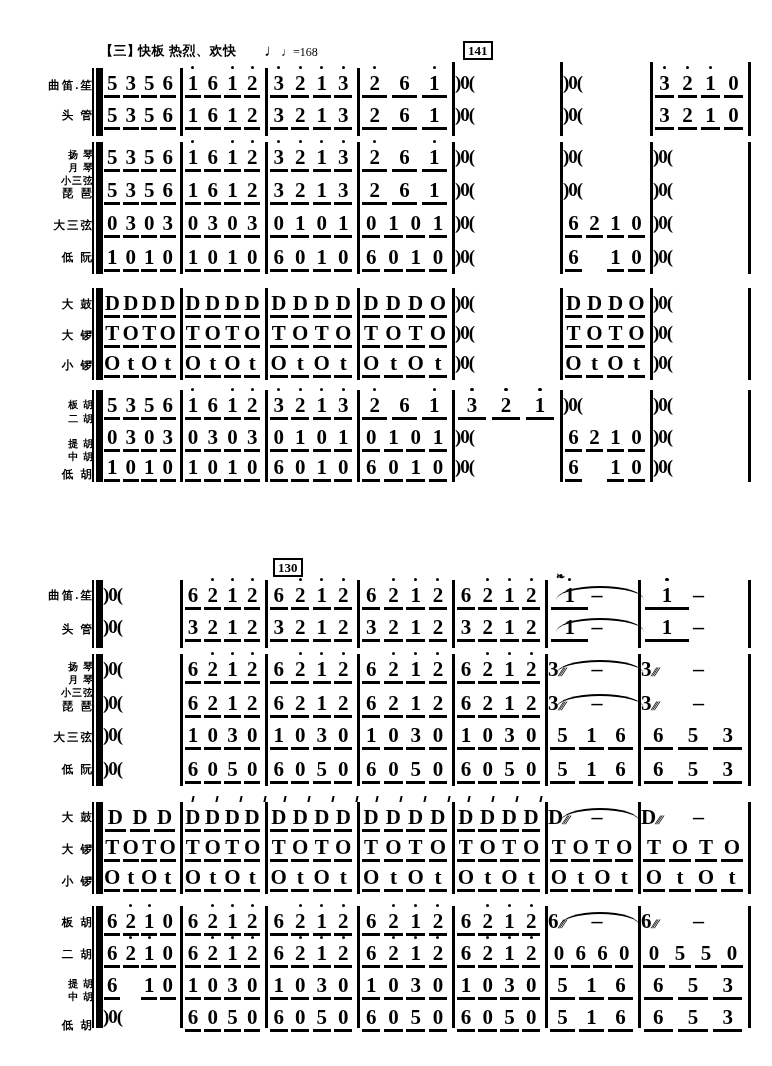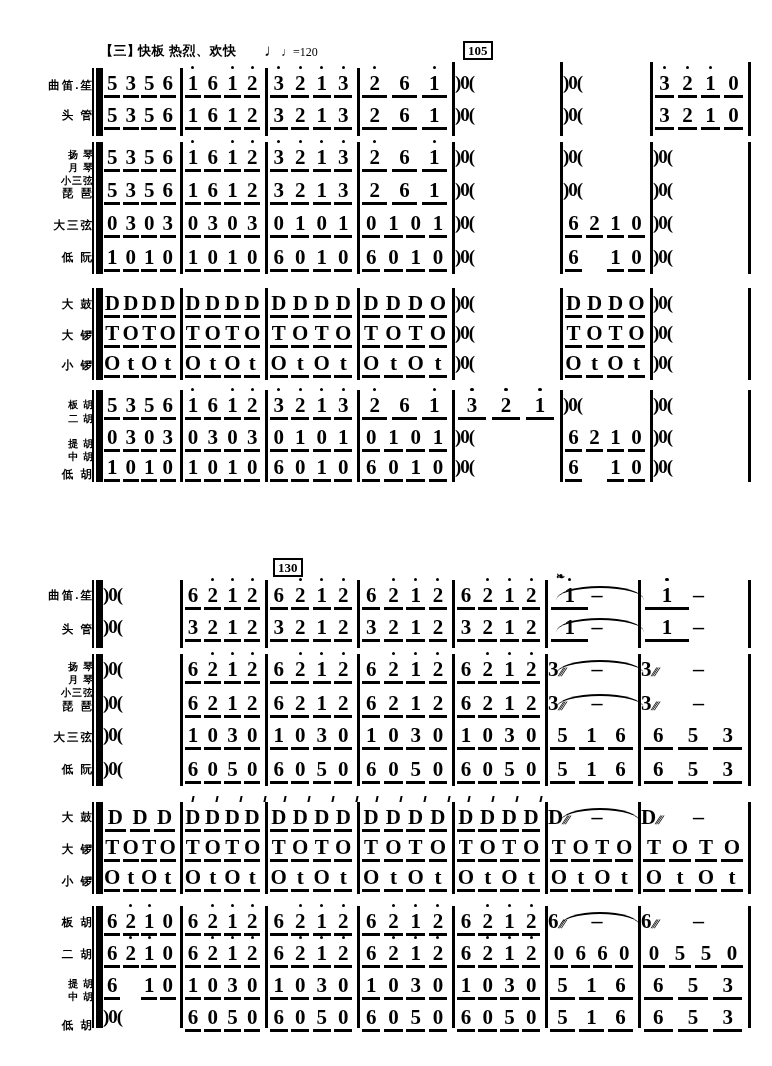--- a/index.html
+++ b/index.html
@@ -48,23 +48,23 @@
   .tick{position:absolute;width:2px;height:6px;background:#000;transform:skewX(-12deg);}
 </style>
 </head>
 <body>
 
 <div class="sys" style="top:0;height:520px;">
 
   <div class="hdr" style="left:100px;top:42px;">【三】</div>
   <div class="hdr" style="left:138px;top:42px;">快板  热烈、欢快</div>
   <div class="tempo" style="left:264px;top:41px;">
-    <span style="font-size:17px;">♩</span><span style="font-size:12px;">♩=120</span>
+    <span style="font-size:17px;">♩</span><span style="font-size:12px;">♩=168</span>
   </div>
-  <div class="measnum" style="left:463px;top:41px;">105</div>
+  <div class="measnum" style="left:463px;top:41px;">141</div>
 
   <div class="lbl" style="left:22px;top:78px;width:72px;">曲笛.笙</div>
   <div class="lbl" style="left:22px;top:108px;width:72px;">头  管</div>
 
   <div class="lbl sm" style="left:22px;top:148px;width:72px;">扬  琴</div>
   <div class="lbl sm" style="left:22px;top:161px;width:72px;">月  琴</div>
   <div class="lbl sm" style="left:22px;top:174px;width:72px;">小三弦</div>
   <div class="lbl" style="left:22px;top:186px;width:72px;">琵    琶</div>
   <div class="lbl" style="left:22px;top:218px;width:72px;">大三弦</div>
   <div class="lbl" style="left:22px;top:250px;width:72px;">低  阮</div>

